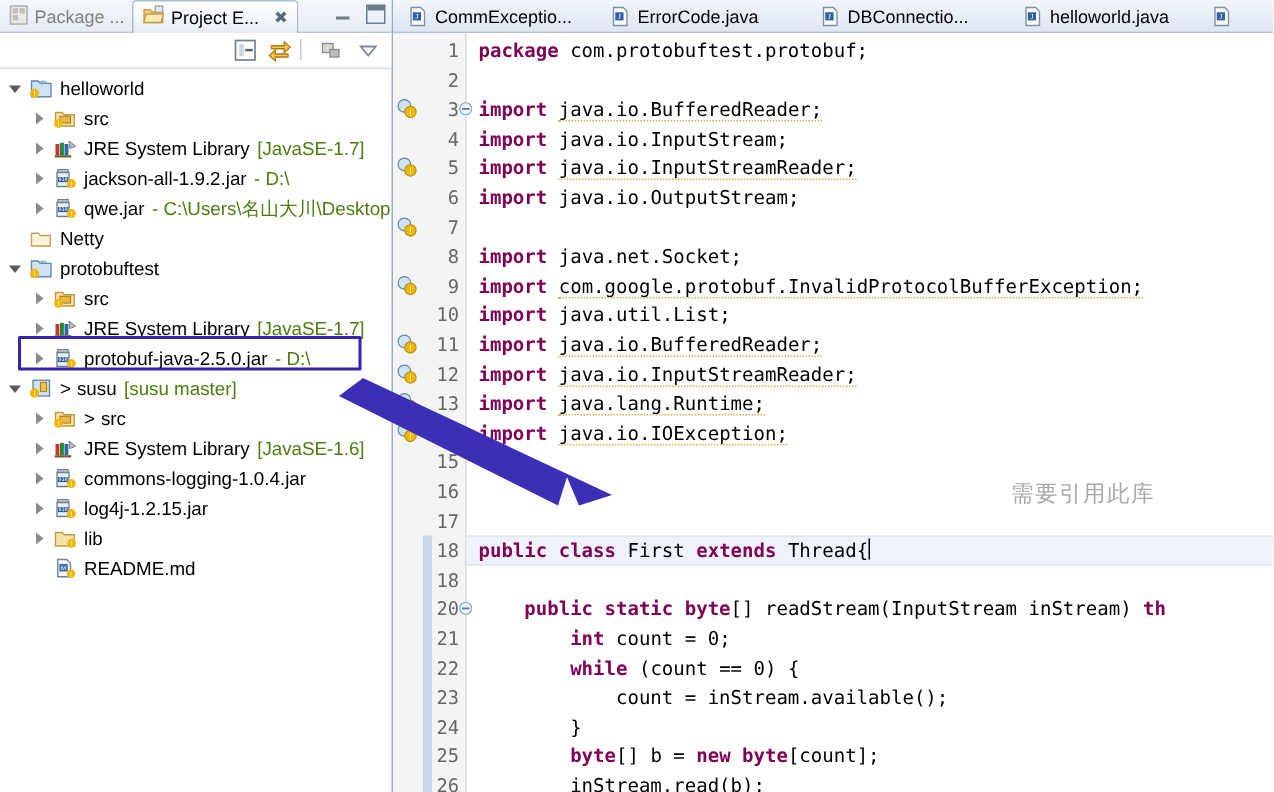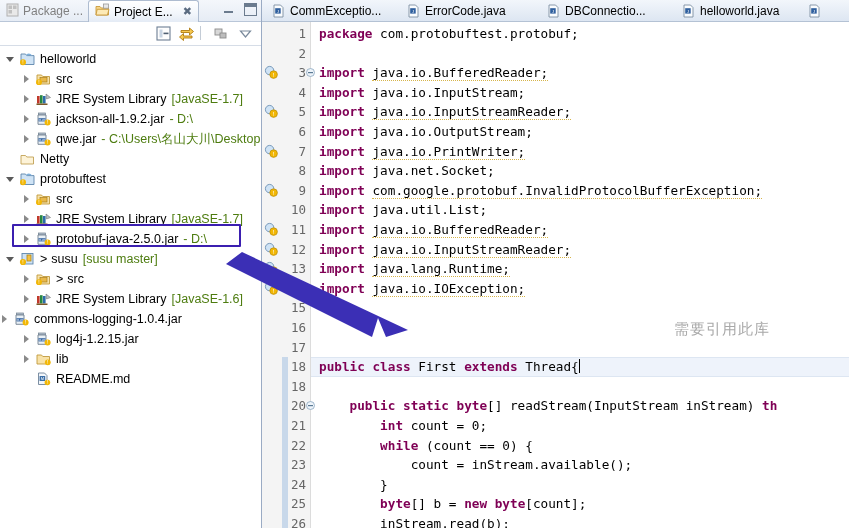--- a/index.html
+++ b/index.html
@@ -355,21 +355,21 @@
           <span class="ticon"><svg width="17" height="16" viewBox="0 0 17 16">
               <rect x="2" y="5" width="2.6" height="7.5" fill="#c0392b"></rect>
               <rect x="5" y="4.2" width="2.6" height="8.3" fill="#27863f"></rect>
               <rect x="8" y="5" width="2.6" height="7.5" fill="#2d6aa8"></rect>
               <rect x="1.5" y="12.5" width="11" height="1.5" fill="#7a5a2a"></rect>
               <path d="M11 3 L15.5 6.5 L11.5 8 Z" fill="#b8bcc0" stroke="#777" stroke-width="0.6"></path>
             </svg></span>
           <span class="tlabel">JRE System Library</span>
           <span class="tdim">[JavaSE-1.6]</span>
         </div>
-        <div class="trow" style="">
+        <div class="trow" style="padding-left: 22px;">
           <span class="twist closed"></span>
           <span class="ticon"><svg width="17" height="16" viewBox="0 0 17 16">
               <rect x="3.5" y="2" width="7" height="2" fill="#b9c5d1" stroke="#6f7f8f" stroke-width="0.7"></rect>
               <path d="M3 4 L11 4 L11 13.3 L3 13.3 Z" fill="#e9f0f6" stroke="#6f7f8f" stroke-width="0.9"></path>
               <rect x="3.6" y="7" width="6.8" height="3.4" fill="#2c5e9e"></rect>
               <text x="7" y="9.9" font-size="3.4" fill="#fff" text-anchor="middle" font-family="monospace">010</text>
               <circle cx="12.6" cy="11.4" r="3" fill="#f2b705"></circle>
               <text x="12.6" y="13.4" font-size="5" text-anchor="middle" fill="#fff" font-family="sans-serif">!</text>
             </svg></span>
           <span class="tlabel">commons-logging-1.0.4.jar</span>
@@ -526,21 +526,20 @@
           <div class="change-bar" style="top: 335.2px; height: 196px;"></div>
         </div>
       <div class="cur-line" style="top: 335.2px;"></div>
         <div class="codearea" id="codearea">
           <div class="cl" style="top: 2px; left: 8px;"><span class="kw">package </span><span class="plain">com.protobuftest.protobuf;</span></div>
           <div class="cl" style="top: 21.6px; left: 8px;"></div>
           <div class="cl" style="top: 41.2px; left: 8px;"><span class="kw">import </span><span class="plain warnline">java.io.BufferedReader;</span></div>
           <div class="cl" style="top: 60.8px; left: 8px;"><span class="kw">import </span><span class="plain">java.io.InputStream;</span></div>
           <div class="cl" style="top: 80.4px; left: 8px;"><span class="kw">import </span><span class="plain warnline">java.io.InputStreamReader;</span></div>
           <div class="cl" style="top: 100px; left: 8px;"><span class="kw">import </span><span class="plain">java.io.OutputStream;</span></div>
-          <div class="cl" style="top: 119.6px; left: 8px;"><span class="kw">import </span><span class="plain warnline">java.io.PrintWriter;</span></div>
           <div class="cl" style="top: 139.2px; left: 8px;"><span class="kw">import </span><span class="plain">java.net.Socket;</span></div>
           <div class="cl" style="top: 158.8px; left: 8px; text-align: right;"><span class="kw">import </span><span class="plain warnline">com.google.protobuf.InvalidProtocolBufferException;</span></div>
           <div class="cl" style="top: 178.4px; left: 8px;"><span class="kw">import </span><span class="plain">java.util.List;</span></div>
           <div class="cl" style="top: 198px; left: 8px;"><span class="kw">import </span><span class="plain warnline">java.io.BufferedReader;</span></div>
           <div class="cl" style="top: 217.6px; left: 8px;"><span class="kw">import </span><span class="plain warnline">java.io.InputStreamReader;</span></div>
           <div class="cl" style="top: 237.2px; left: 8px;"><span class="kw">import </span><span class="plain warnline">java.lang.Runtime;</span></div>
           <div class="cl" style="top: 256.8px; left: 8px;"><span class="kw">import </span><span class="plain warnline">java.io.IOException;</span></div>
           <div class="cl" style="top: 276.4px; left: 8px;"></div>
           <div class="cl" style="top: 296px; left: 8px;"></div>
           <div class="cl" style="top: 315.6px; left: 8px;"></div>

